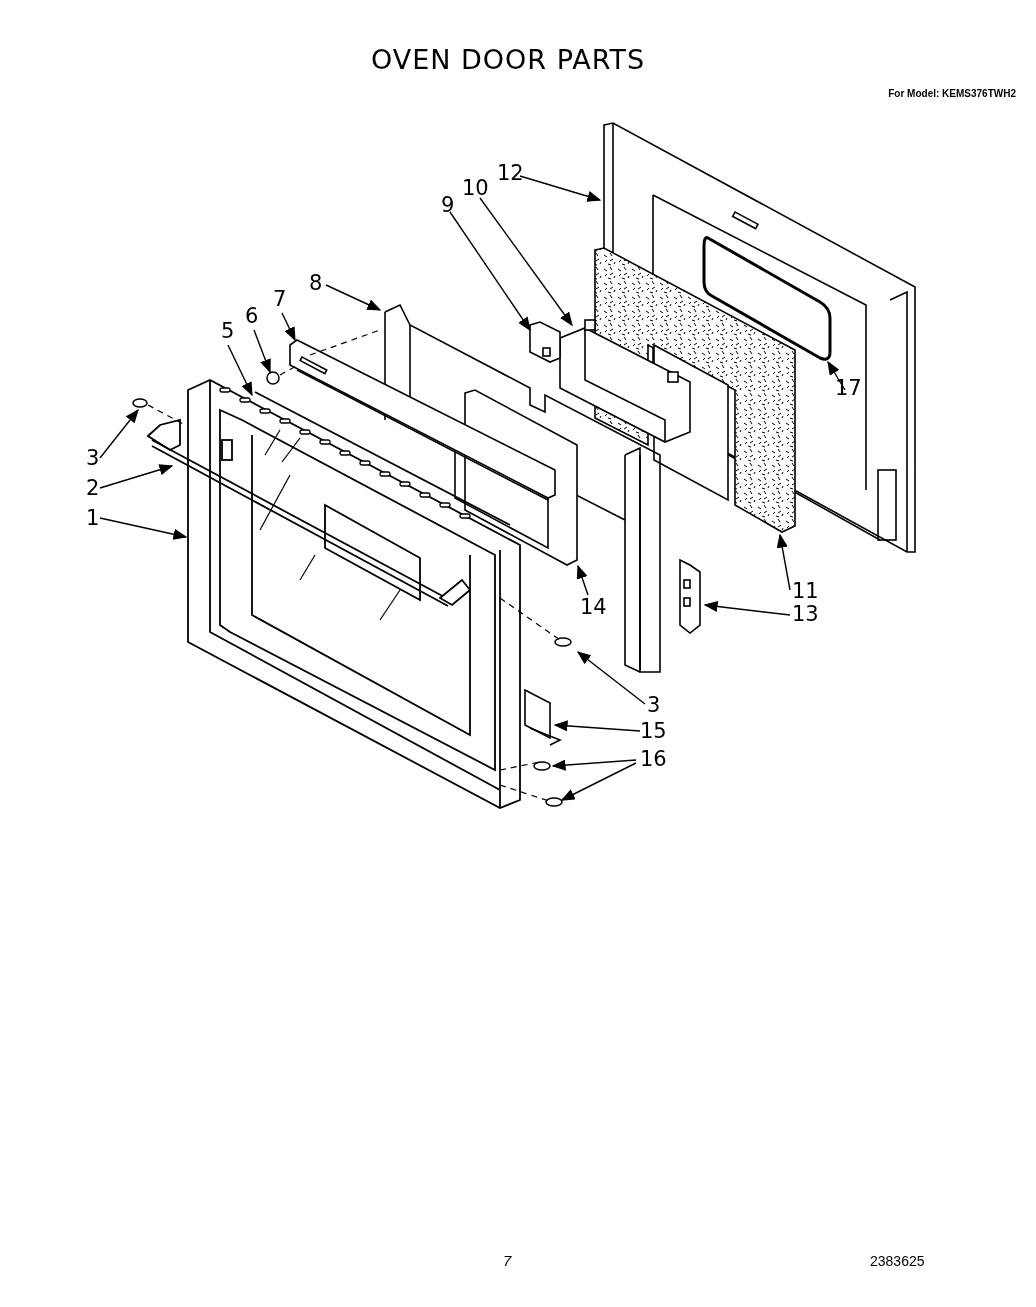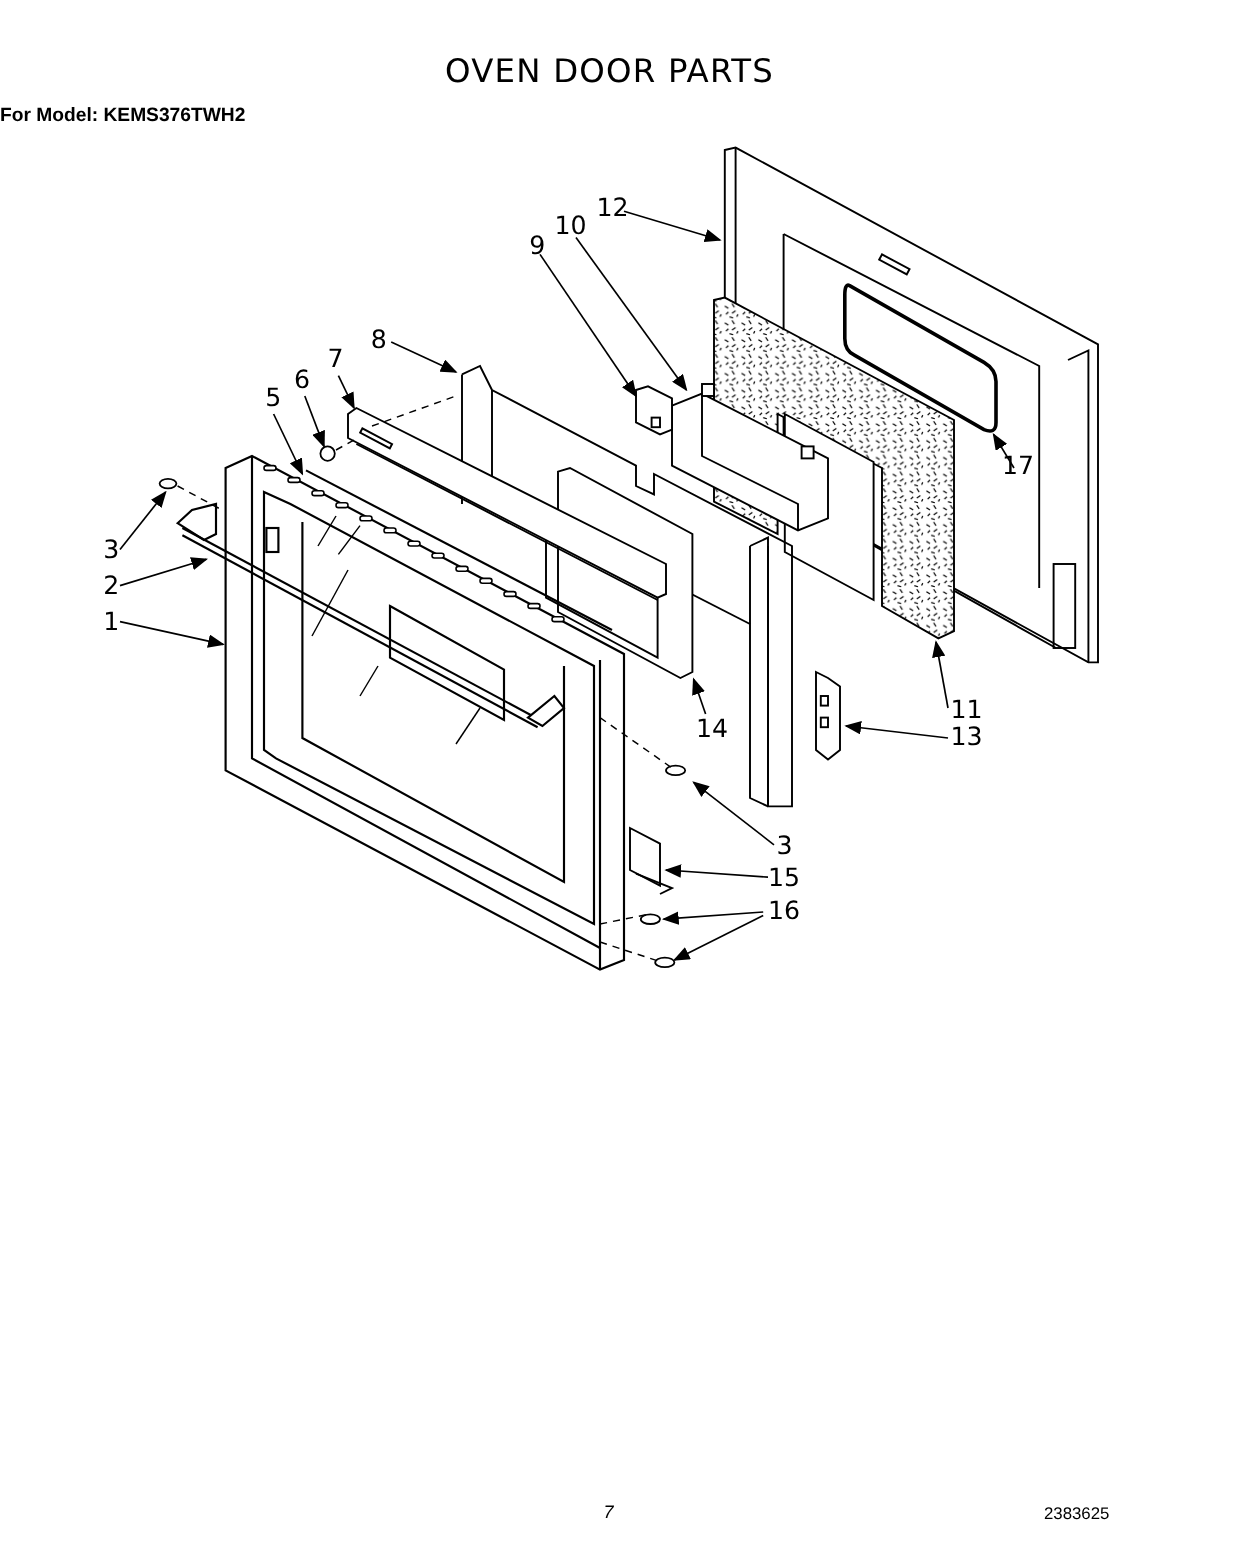--- a/index.html
+++ b/index.html
@@ -1,18 +1,18 @@
 <!DOCTYPE html>
 <html><head>
 <meta charset="utf-8">
 <style>
   html, body { margin:0; padding:0; background:#ffffff; }
   body { width:1036px; height:1307px; position:relative; overflow:hidden; font-family:"Liberation Sans", sans-serif; color:#000; }
   .title { position:absolute; left:0; width:1016px; top:44px; text-align:center; font-family:"DejaVu Sans", sans-serif; font-weight:normal; font-size:27px; letter-spacing:1px; }
-  .subtitle { position:absolute; left:0; width:1016px; top:88px; text-align:left; font-family:"Liberation Sans", sans-serif; font-weight:bold; font-size:16px; }
+  .subtitle { position:absolute; left:0; width:1016px; top:88px; text-align:right; font-family:"Liberation Sans", sans-serif; font-weight:bold; font-size:10px; }
   svg.diagram { position:absolute; left:0; top:0; }
   .callout { font-family:"DejaVu Sans", sans-serif; font-size:21px; fill:#000; }
   .footer-page { position:absolute; left:503px; top:1252px; font-size:15px; font-style:italic; }
   .footer-num { position:absolute; left:870px; top:1253px; font-size:14px; }
 </style>
 </head>
 <body>
 
 <div class="title">OVEN DOOR PARTS</div>
 <div class="subtitle">For Model: KEMS376TWH2</div>

